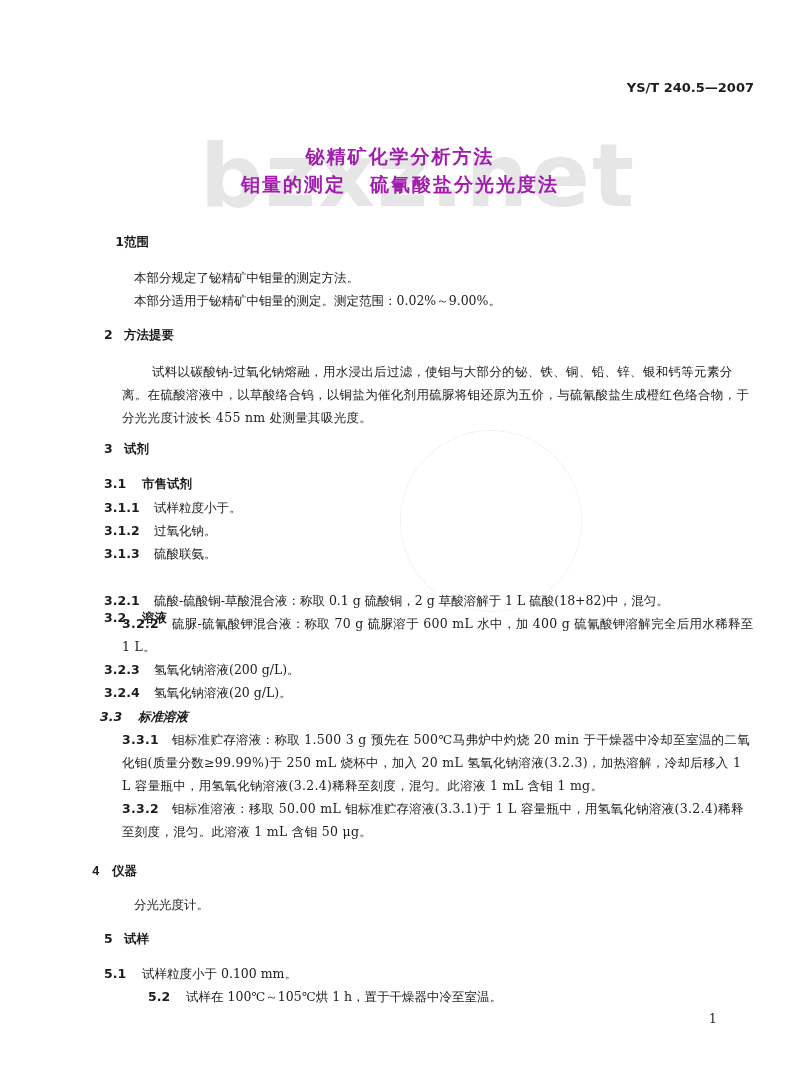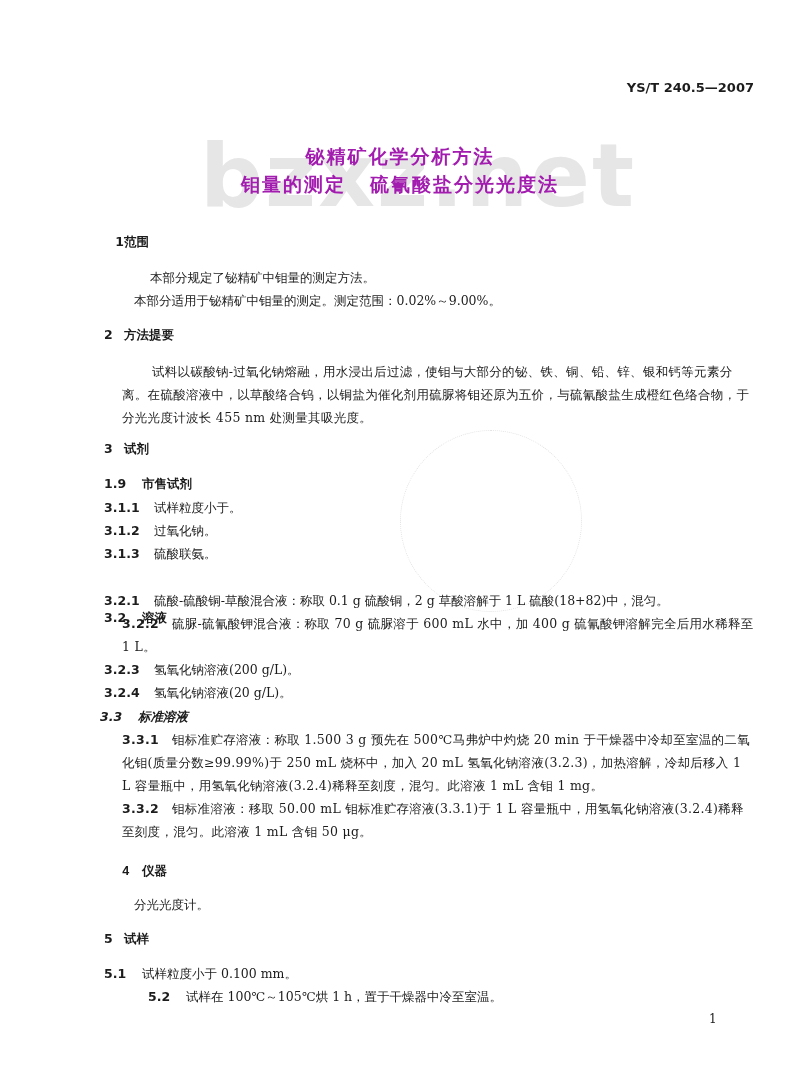--- a/index.html
+++ b/index.html
@@ -44,33 +44,33 @@
 <div class="title-block">
   <div class="title-line">铋精矿化学分析方法</div>
   <div class="title-line">
     <span>钼量的测定</span><span class="title-gap"></span><span>硫氰酸盐分光光度法</span>
   </div>
 </div>
 
 <div class="abs h1" style="left:104px; top:234px;text-align:right;">
   <span class="num">1</span><span>范围</span>
 </div>
-<div class="abs" style="left:150px; top:270px;">本部分规定了铋精矿中钼量的测定方法。</div>
+<div class="abs" style="left:134px; top:270px;">本部分规定了铋精矿中钼量的测定方法。</div>
 <div class="abs" style="left:134px; top:293px;">本部分适用于铋精矿中钼量的测定。测定范围：0.02%～9.00%。</div>
 
 <div class="abs h1" style="left:104px; top:327px;">
   <span class="num">2</span><span>方法提要</span>
 </div>
 <div class="abs para" style="left:104px; top:360px; text-indent:30px;">试料以碳酸钠-过氧化钠熔融，用水浸出后过滤，使钼与大部分的铋、铁、铜、铅、锌、银和钙等元素分离。在硫酸溶液中，以草酸络合钨，以铜盐为催化剂用硫脲将钼还原为五价，与硫氰酸盐生成橙红色络合物，于分光光度计波长 455 nm 处测量其吸光度。</div>
 
 <div class="abs h1" style="left:104px; top:441px;">
   <span class="num">3</span><span>试剂</span>
 </div>
 <div class="abs h2" style="left:104px; top:476px;">
-  <span class="num">1.9</span><span>市售试剂</span>
+  <span class="num">3.1</span><span>市售试剂</span>
 </div>
 <div class="abs item" style="left:104px; top:500px;">
   <span class="num">3.1.1</span><span>试样粒度小于。</span>
 </div>
 <div class="abs item" style="left:104px; top:523px;">
   <span class="num">3.1.2</span><span>过氧化钠。</span>
 </div>
 <div class="abs item" style="left:104px; top:546px;">
   <span class="num">3.1.3</span><span>硫酸联氨。</span>
 </div>
@@ -92,21 +92,21 @@
 <div class="abs h2" style="left:100px; top:709px;font-style:italic;">
   <span class="num">3.3</span><span>标准溶液</span>
 </div>
 <div class="abs item para" style="left:104px; top:728px;">
   <span class="num">3.3.1</span><span>钼标准贮存溶液：称取 1.500 3 g 预先在 500℃马弗炉中灼烧 20 min 于干燥器中冷却至室温的二氧化钼(质量分数≥99.99%)于 250 mL 烧杯中，加入 20 mL 氢氧化钠溶液(3.2.3)，加热溶解，冷却后移入 1 L 容量瓶中，用氢氧化钠溶液(3.2.4)稀释至刻度，混匀。此溶液 1 mL 含钼 1 mg。</span>
 </div>
 <div class="abs item para" style="left:104px; top:797px;">
   <span class="num">3.3.2</span><span>钼标准溶液：移取 50.00 mL 钼标准贮存溶液(3.3.1)于 1 L 容量瓶中，用氢氧化钠溶液(3.2.4)稀释至刻度，混匀。此溶液 1 mL 含钼 50 μg。</span>
 </div>
 
-<div class="abs h1" style="left:122px; top:863px;font-family:Liberation Mono, monospace;">
+<div class="abs h1" style="left:92px; top:863px;font-family:Liberation Mono, monospace;">
   <span class="num">4</span><span>仪器</span>
 </div>
 <div class="abs" style="left:134px; top:897px;">分光光度计。</div>
 
 <div class="abs h1" style="left:104px; top:931px;">
   <span class="num">5</span><span>试样</span>
 </div>
 <div class="abs item" style="left:104px; top:966px;">
   <span class="num" style="width:38px">5.1</span><span>试样粒度小于 0.100 mm。</span>
 </div>

